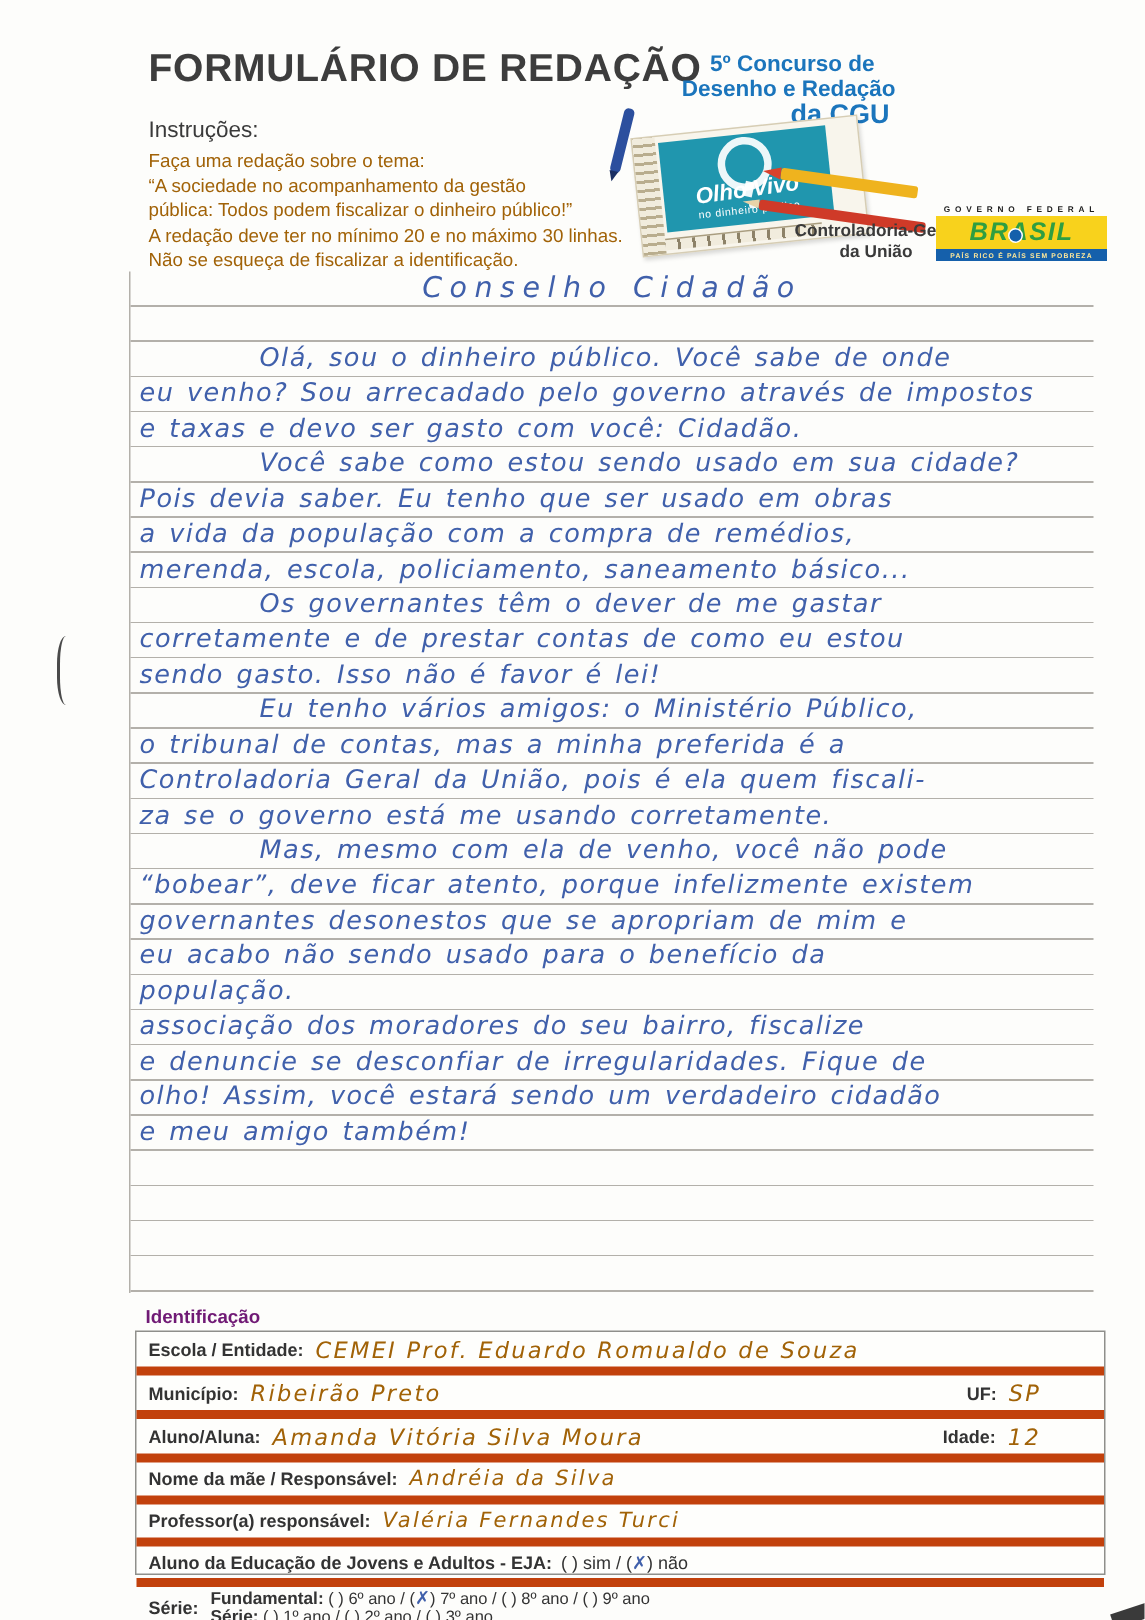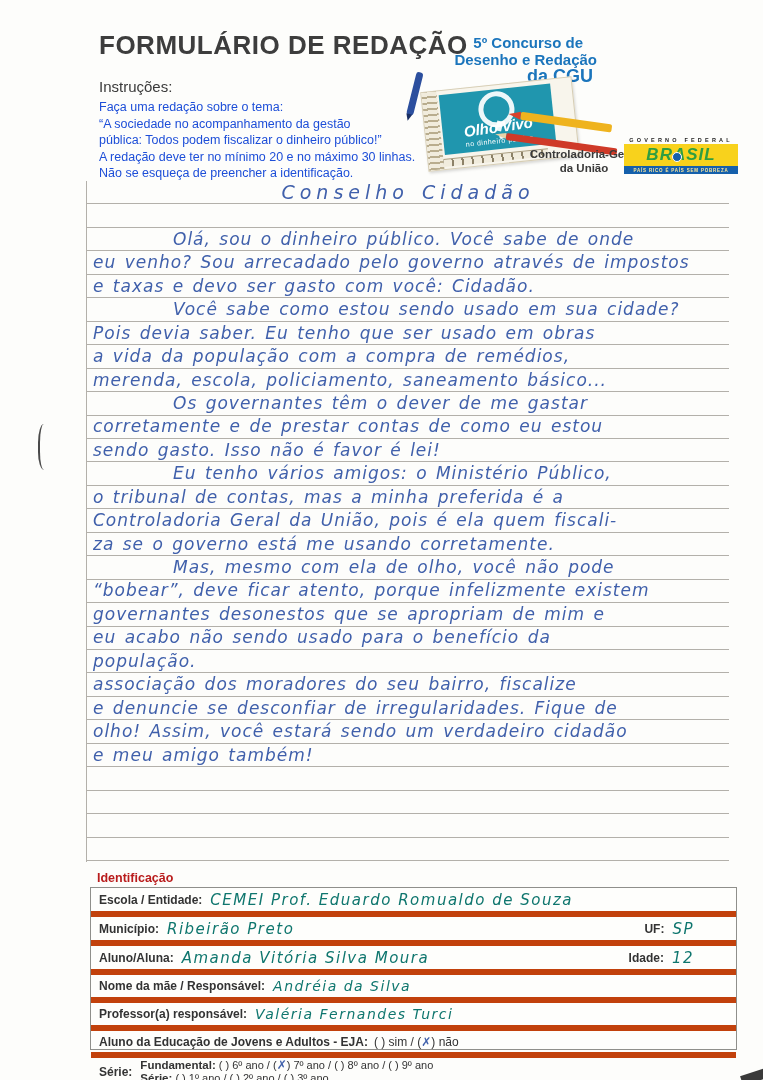--- a/index.html
+++ b/index.html
@@ -4,21 +4,21 @@
 <style>
   html,body { margin:0; padding:0; }
   body { width:763px; height:1080px; position:relative; background:#fdfdfb;
          font-family:"Liberation Sans", sans-serif; color:#3c3c3c; overflow:hidden; }
 
   
   .form-title { position:absolute; left:99px; top:30px; font-size:26px; font-weight:bold;
                 letter-spacing:0.5px; color:#3d3d3d; }
   .instructions { position:absolute; left:99px; top:78px; width:340px; }
   .instructions .head { font-size:15px; font-weight:normal; margin-bottom:4px; color:#3a3a3a; }
-  .instructions .line { font-size:12.5px; line-height:16.5px; color:#1d4ed8; }
+  .instructions .line { font-size:12.5px; line-height:16.5px; color:#a16207; }
 
   
   .contest-text { position:absolute; left:425px; top:34px; width:172px; text-align:right;
                   color:#1b75bc; font-weight:bold; line-height:17px; }
   .contest-text .l1 { font-size:15px; padding-right:14px; }
   .contest-text .l2 { font-size:15px; }
   .contest-text .l3 { font-size:18px; padding-right:4px; }
 
   .pad { position:absolute; left:424px; top:84px; width:150px; height:78px;
          background:#f8f5ec; border:1px solid #d6cdb4; transform:rotate(-6deg);
@@ -76,27 +76,27 @@
            white-space:nowrap; padding-left:6px; }
   .essay-line.indent { padding-left:86px; }
   .essay-line.center { text-align:center; font-size:19px; letter-spacing:5px; padding-left:0; }
 
   .stray-mark { position:absolute; left:38px; top:424px; width:10px; height:46px;
            border-left:2px solid #4a4a4a; border-radius:50%/40%; }
   .scan-sliver { position:absolute; right:-4px; bottom:-2px; width:26px; height:10px;
            background:#3a3a3a; transform:rotate(-18deg); }
 
   
-  .id-heading { position:absolute; left:97px; top:871px; font-size:12.5px; font-weight:bold; color:#b91c1c; }
+  .id-heading { position:absolute; left:97px; top:871px; font-size:12.5px; font-weight:bold; color:#701a75; }
   .id-box { position:absolute; left:90px; top:887px; width:645px; height:161px;
             border:1px solid #8f8f8b; background:#fefefc; display:flex; flex-direction:column; }
   .id-row { display:flex; align-items:center; padding:0 8px; border-top:6px solid #c2410c; flex:0 0 auto; }
   .id-row:first-child { border-top:none; }
   .id-label { font-size:12px; font-weight:bold; color:#333; white-space:nowrap; }
-  .hw { font-family:"DejaVu Sans", sans-serif; font-style:italic; font-size:15px; color:#0f766e;
+  .hw { font-family:"DejaVu Sans", sans-serif; font-style:italic; font-size:15px; color:#a16207;
         letter-spacing:1.5px; white-space:nowrap; margin-left:8px; }
   .hw.small { font-size:14px; }
   .id-right { margin-left:auto; display:flex; align-items:center; padding-right:34px; }
   .checks { font-size:12px; color:#333; margin-left:6px; white-space:nowrap; }
   .hw-x { font-family:"DejaVu Sans", sans-serif; font-style:italic; font-weight:bold;
           color:#4060ab; font-size:12px; }
   .r1,.r2,.r3 { height:23px; } .r4,.r5 { height:22px; } .r6 { height:21px; }
   .r7 { height:27px; align-items:center; }
   .serie-block { margin-left:8px; }
   .serie-line { font-size:11px; line-height:12.5px; color:#333; white-space:nowrap; }
@@ -106,21 +106,21 @@
 <body>
 
 <div class="form-title">FORMULÁRIO DE REDAÇÃO</div>
 
 <div class="instructions">
   <div class="head">Instruções:</div>
   <div class="line">Faça uma redação sobre o tema:</div>
   <div class="line">“A sociedade no acompanhamento da gestão</div>
   <div class="line">pública: Todos podem fiscalizar o dinheiro público!”</div>
   <div class="line">A redação deve ter no mínimo 20 e no máximo 30 linhas.</div>
-  <div class="line">Não se esqueça de preencher a identificação.</div>
+  <div class="line">Não se esqueça de fiscalizar a identificação.</div>
 </div>
 
 <div class="contest-text">
   <div class="l1">5º Concurso de</div>
   <div class="l2">Desenho e Redação</div>
   <div class="l3">da CGU</div>
 </div>
 
 <div class="pad">
   <div class="pad-binding"></div>
@@ -161,21 +161,21 @@
     <div class="essay-line">Pois devia saber. Eu tenho que ser usado em obras</div>
     <div class="essay-line">a vida da população com a compra de remédios,</div>
     <div class="essay-line">merenda, escola, policiamento, saneamento básico...</div>
     <div class="essay-line indent">Os governantes têm o dever de me gastar</div>
     <div class="essay-line">corretamente e de prestar contas de como eu estou</div>
     <div class="essay-line">sendo gasto. Isso não é favor é lei!</div>
     <div class="essay-line indent">Eu tenho vários amigos: o Ministério Público,</div>
     <div class="essay-line">o tribunal de contas, mas a minha preferida é a</div>
     <div class="essay-line">Controladoria Geral da União, pois é ela quem fiscali-</div>
     <div class="essay-line">za se o governo está me usando corretamente.</div>
-    <div class="essay-line indent">Mas, mesmo com ela de olho, você não pode</div>
+    <div class="essay-line indent">Mas, mesmo com ela de venho, você não pode</div>
     <div class="essay-line">“bobear”, deve ficar atento, porque infelizmente existem</div>
     <div class="essay-line">governantes desonestos que se apropriam de mim e</div>
     <div class="essay-line">eu acabo não sendo usado para o benefício da</div>
     <div class="essay-line">população.</div>
     <div class="essay-line">associação dos moradores do seu bairro, fiscalize</div>
     <div class="essay-line">e denuncie se desconfiar de irregularidades. Fique de</div>
     <div class="essay-line">olho! Assim, você estará sendo um verdadeiro cidadão</div>
     <div class="essay-line">e meu amigo também!</div>
     <div class="essay-line"></div>
     <div class="essay-line"></div>

